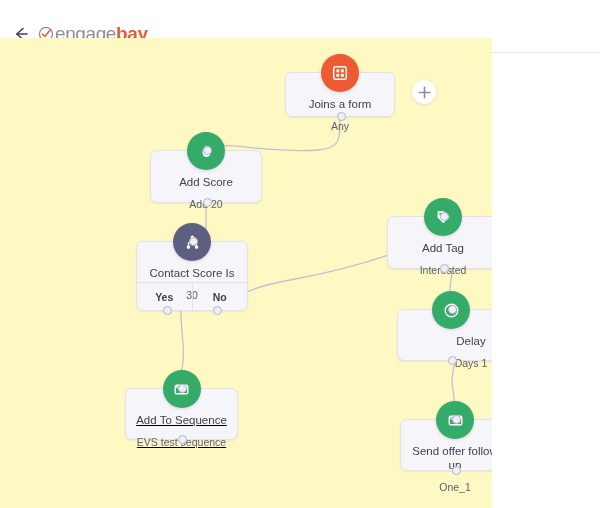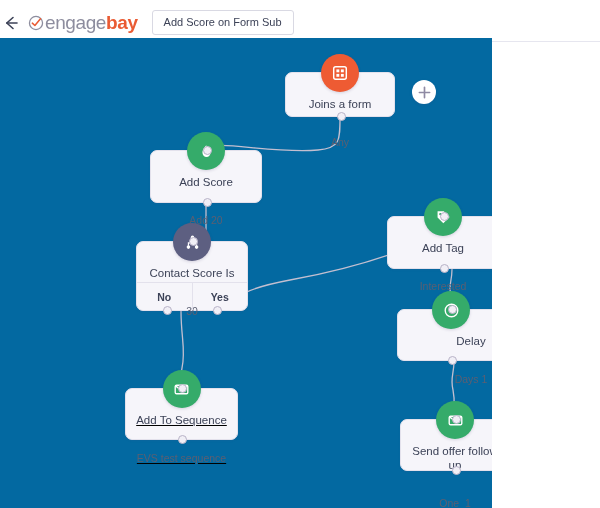--- a/index.html
+++ b/index.html
@@ -10,28 +10,29 @@
     width: 600px;
     height: 508px;
     font-family: "Liberation Sans", sans-serif;
     background: #ffffff;
     overflow: hidden;
   }
 
   
   .app-header {
     position: absolute;
-    left: 0; top: 4px;
+    left: 0; top: 15px;
     width: 600px;
     height: 38px;
     background: #ffffff;
     border-bottom: 1px solid #e6e6ef;
     display: flex;
     align-items: center;
     box-sizing: border-box;
+    padding-left: 10px;
   }
   .back-btn {
     width: 22px; height: 22px;
     display: flex; align-items: center; justify-content: center;
     cursor: pointer;
     flex: 0 0 auto;
   }
   .back-btn svg { display: block; }
 
   .brand {
@@ -66,21 +67,21 @@
     white-space: nowrap;
     cursor: pointer;
   }
 
   
   .canvas {
     position: absolute;
     left: 0; top: 38px;
     width: 492px;
     height: 470px;
-    background: #0369a1;
+    background: #fef9c3;
     overflow: hidden;
   }
   .edges {
     position: absolute;
     left: 0; top: 0;
     width: 600px; height: 470px;
     pointer-events: none;
   }
 
   
@@ -112,21 +113,21 @@
   }
   .node-title {
     font-size: 11.5px;
     color: #3c4257;
     line-height: 1.2;
     padding: 0 6px;
   }
   .node-sub {
     font-size: 10.5px;
     color: #5b5f72;
-    margin-top: 24px;
+    margin-top: 8px;
     line-height: 1.2;
     padding: 0 6px;
   }
   .node-branches {
     position: absolute;
     left: 0; right: 0; bottom: 0;
     height: 27px;
     display: flex;
     border-top: 1px solid #e3e1ec;
   }
@@ -182,21 +183,20 @@
   <div class="brand">
     <svg class="brand-mark" viewBox="0 0 20 20">
       <circle cx="10" cy="10" r="8.2" fill="none" stroke="#8d8d9e" stroke-width="1.6"></circle>
       <path d="M5.4 10.2 L8.6 13.2 L15.6 4.6" fill="none" stroke="#ea5b33" stroke-width="1.9" stroke-linecap="round" stroke-linejoin="round"></path>
     </svg>
     <span class="brand-text">
       <span class="brand-engage">engage</span><span class="brand-bay">bay</span>
     </span>
   </div>
 
-  <div class="title-pill">Add Score on Form Sub</div>
 </div>
 
 <div class="canvas">
 
   <svg class="edges" viewBox="0 0 600 470">
     <g fill="none" stroke="#c3bfd0" stroke-width="1.3">
 
       <path d="M340,79 C340,103 340,110 318,112 C268,116 212,100 206,112"></path>
 
       <path d="M206,165 C206,182 206,186 206,203"></path>
@@ -258,22 +258,22 @@
         <circle cx="5.2" cy="15.4" r="2.1" fill="#ffffff"></circle>
         <circle cx="14.8" cy="15.4" r="2.1" fill="#ffffff"></circle>
         <path d="M10 6.1 L10 9.4 M5.2 13.3 L5.2 10.4 L14.8 10.4 L14.8 13.3" fill="none" stroke="#ffffff" stroke-width="1.4" stroke-linecap="round"></path>
       </svg>
     </div>
     <div class="node-body">
       <div class="node-title">Contact Score Is</div>
       <div class="node-sub">30</div>
     </div>
     <div class="node-branches">
+      <div class="branch">Yes</div>
       <div class="branch">No</div>
-      <div class="branch">Yes</div>
     </div>
     <div class="port" style="left:51.5px; top:-5px;"></div>
     <div class="port" style="left:26px; bottom:-5px;"></div>
     <div class="port" style="left:76px; bottom:-5px;"></div>
   </div>
 
   <div class="node" style="left:387px; top:178px; width:112px; height:53px;">
     <div class="node-icon" style="background:#35ab6a;">
       <svg width="17" height="17" viewBox="0 0 20 20">
         <path d="M10.4 2.6 L17.2 9.4 L9.8 16.8 L3 10 L3 2.6 Z" fill="#ffffff"></path>

